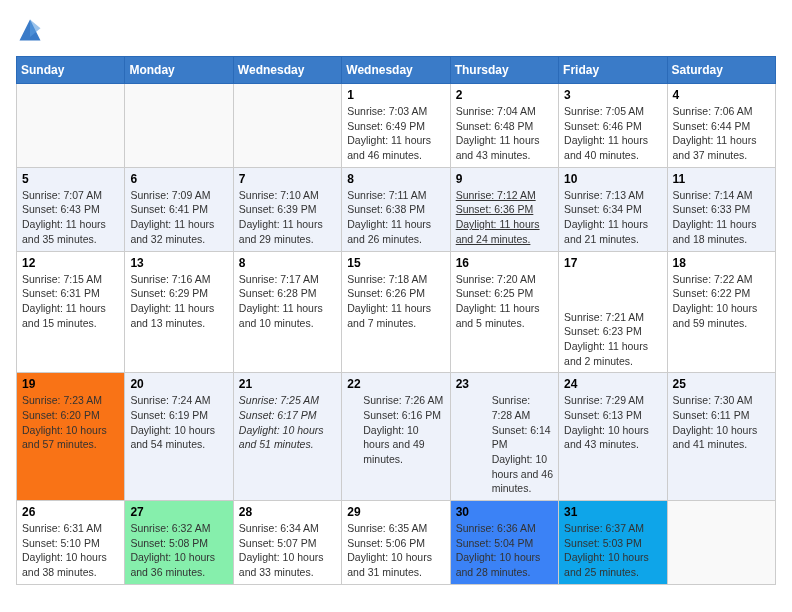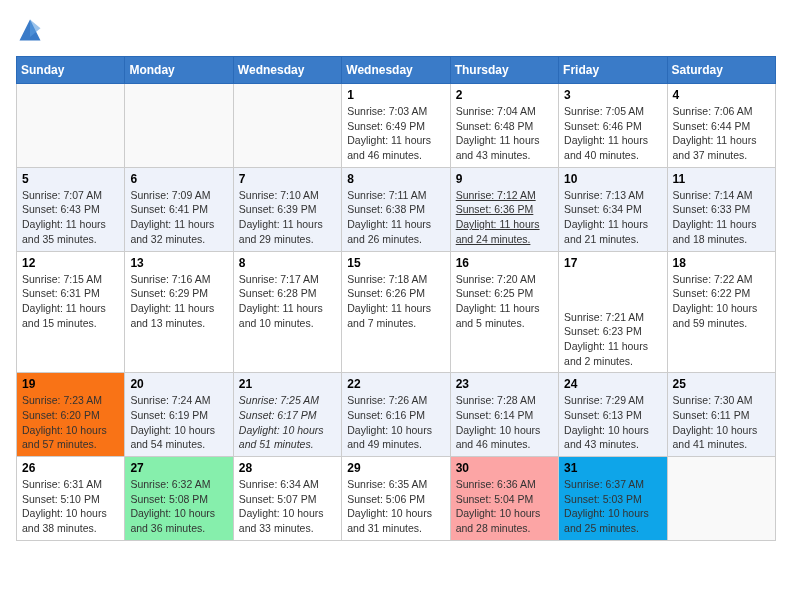--- a/index.html
+++ b/index.html
@@ -250,27 +250,27 @@
 Daylight: 10 hours and 54 minutes.</div>
         </td>
         <td style="background: rgb(238, 242, 250);">
           <span class="day-num">21</span>
           <div class="day-info" style="white-space: pre-line; font-style: italic;">Sunrise: 7:25 AM
 Sunset: 6:17 PM
 Daylight: 10 hours and 51 minutes.</div>
         </td>
         <td style="background: rgb(238, 242, 250);">
           <span class="day-num">22</span>
-          <div class="day-info" style="white-space: pre-line;">Sunrise: 7:26 AM
+          <div class="day-info" style="white-space: pre-line; margin-left: 16px;">Sunrise: 7:26 AM
 Sunset: 6:16 PM
 Daylight: 10 hours and 49 minutes.</div>
         </td>
         <td style="background: rgb(238, 242, 250);">
           <span class="day-num">23</span>
-          <div class="day-info" style="white-space: pre-line;">Sunrise: 7:28 AM
+          <div class="day-info" style="white-space: pre-line; margin-left: 36px;">Sunrise: 7:28 AM
 Sunset: 6:14 PM
 Daylight: 10 hours and 46 minutes.</div>
         </td>
         <td style="background: rgb(238, 242, 250);">
           <span class="day-num">24</span>
           <div class="day-info" style="white-space: pre-line;">Sunrise: 7:29 AM
 Sunset: 6:13 PM
 Daylight: 10 hours and 43 minutes.</div>
         </td>
         <td style="background: rgb(238, 242, 250);">
@@ -298,21 +298,21 @@
           <div class="day-info" style="white-space: pre-line;">Sunrise: 6:34 AM
 Sunset: 5:07 PM
 Daylight: 10 hours and 33 minutes.</div>
         </td>
         <td style="background: rgb(255, 255, 255);">
           <span class="day-num">29</span>
           <div class="day-info" style="white-space: pre-line;">Sunrise: 6:35 AM
 Sunset: 5:06 PM
 Daylight: 10 hours and 31 minutes.</div>
         </td>
-        <td style="background: #fca5a5;">
+        <td style="background: #3b82f6;">
           <span class="day-num">30</span>
           <div class="day-info" style="white-space: pre-line;">Sunrise: 6:36 AM
 Sunset: 5:04 PM
 Daylight: 10 hours and 28 minutes.</div>
         </td>
         <td style="background: #0ea5e9;">
           <span class="day-num">31</span>
           <div class="day-info" style="white-space: pre-line;">Sunrise: 6:37 AM
 Sunset: 5:03 PM
 Daylight: 10 hours and 25 minutes.</div>

